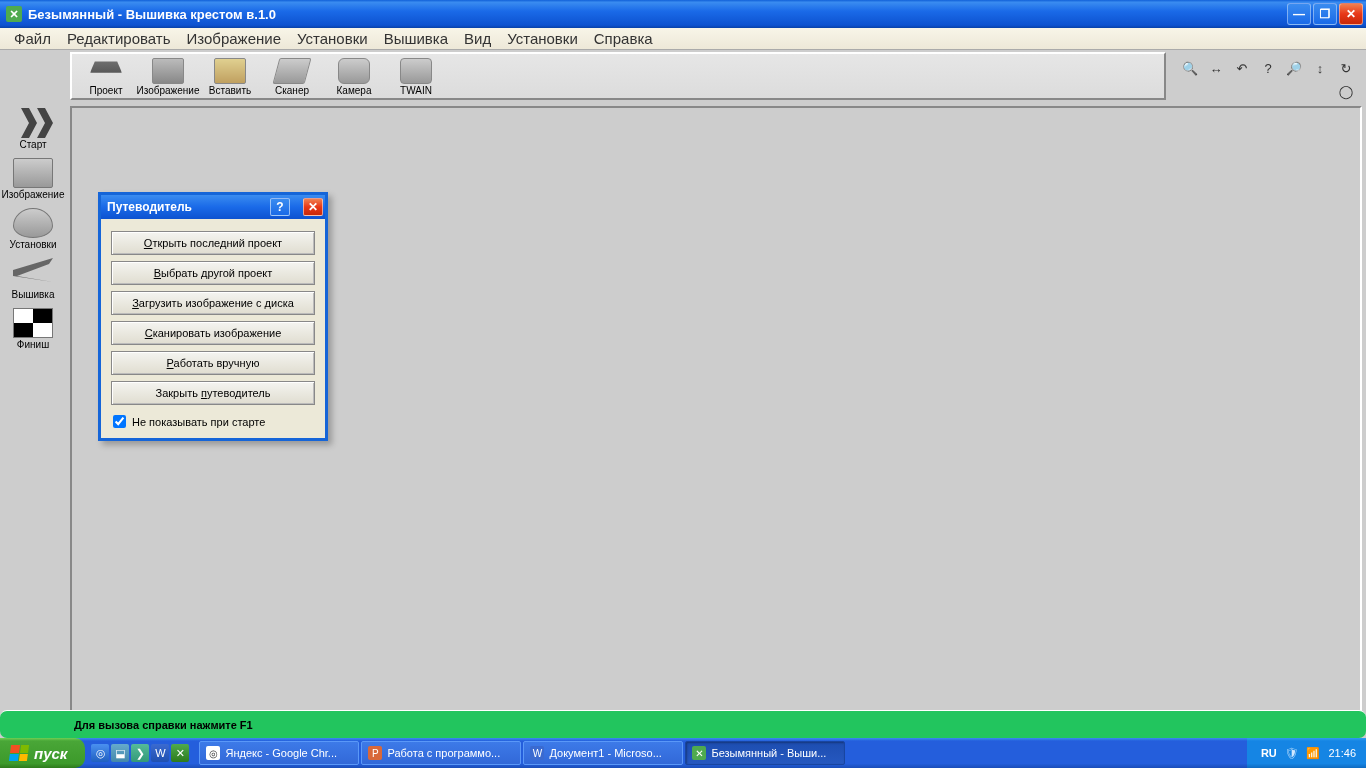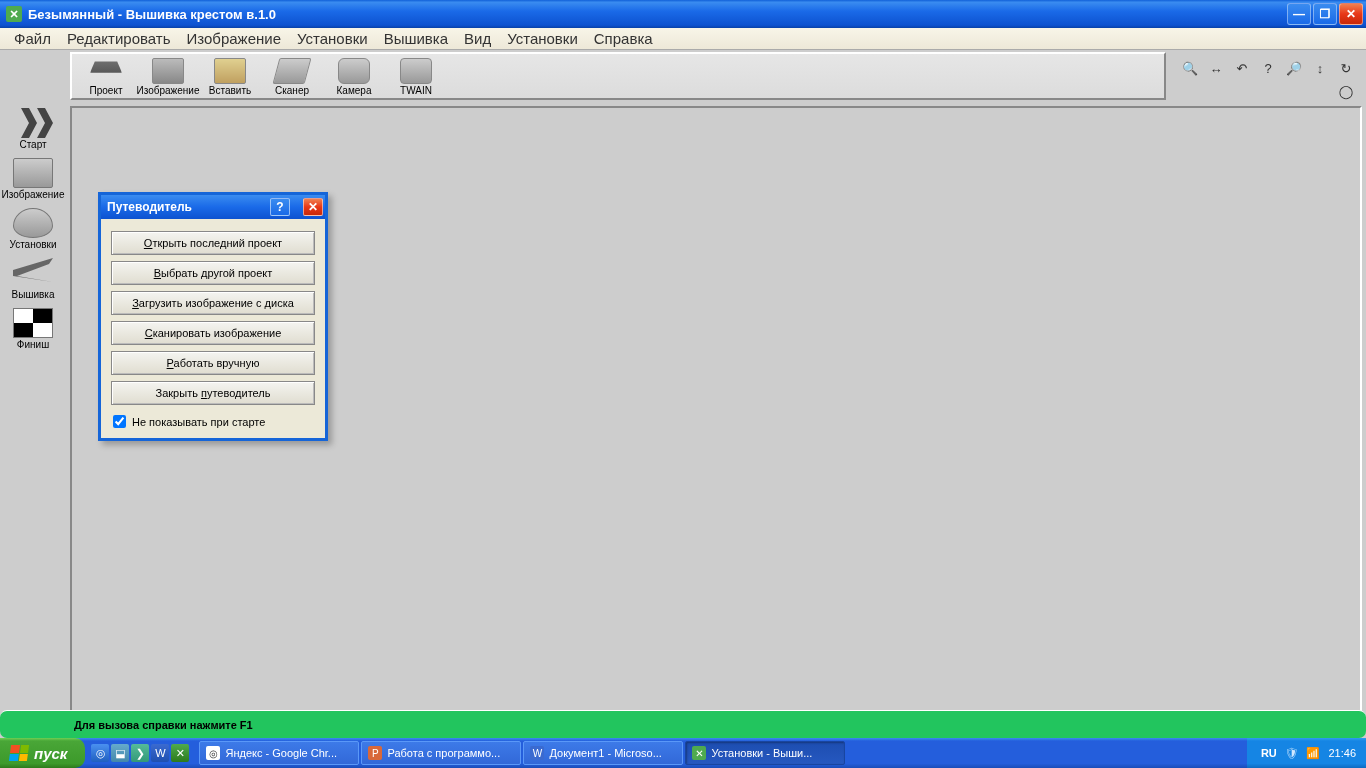--- a/index.html
+++ b/index.html
@@ -281,21 +281,21 @@
     <div class="task">
       <div class="ticon2" style="background:#d8683a;color:#fff;">P</div>
       <span>Работа с программо...</span>
     </div>
     <div class="task">
       <div class="ticon2" style="background:#3a6ad0;color:#fff;">W</div>
       <span>Документ1 - Microso...</span>
     </div>
     <div class="task active">
       <div class="ticon2" style="background:#4faa4f;color:#fff;">✕</div>
-      <span>Установки - Выши...</span>
+      <span>Безымянный - Выши...</span>
     </div>
   </div>
   <div class="tray">
     <span class="lang">RU</span>
     <span style="color:#cfe8ff;">🛡</span>
     <span style="color:#9fe0ff;">📶</span>
     <span>21:46</span>
   </div>
 </div>
 

